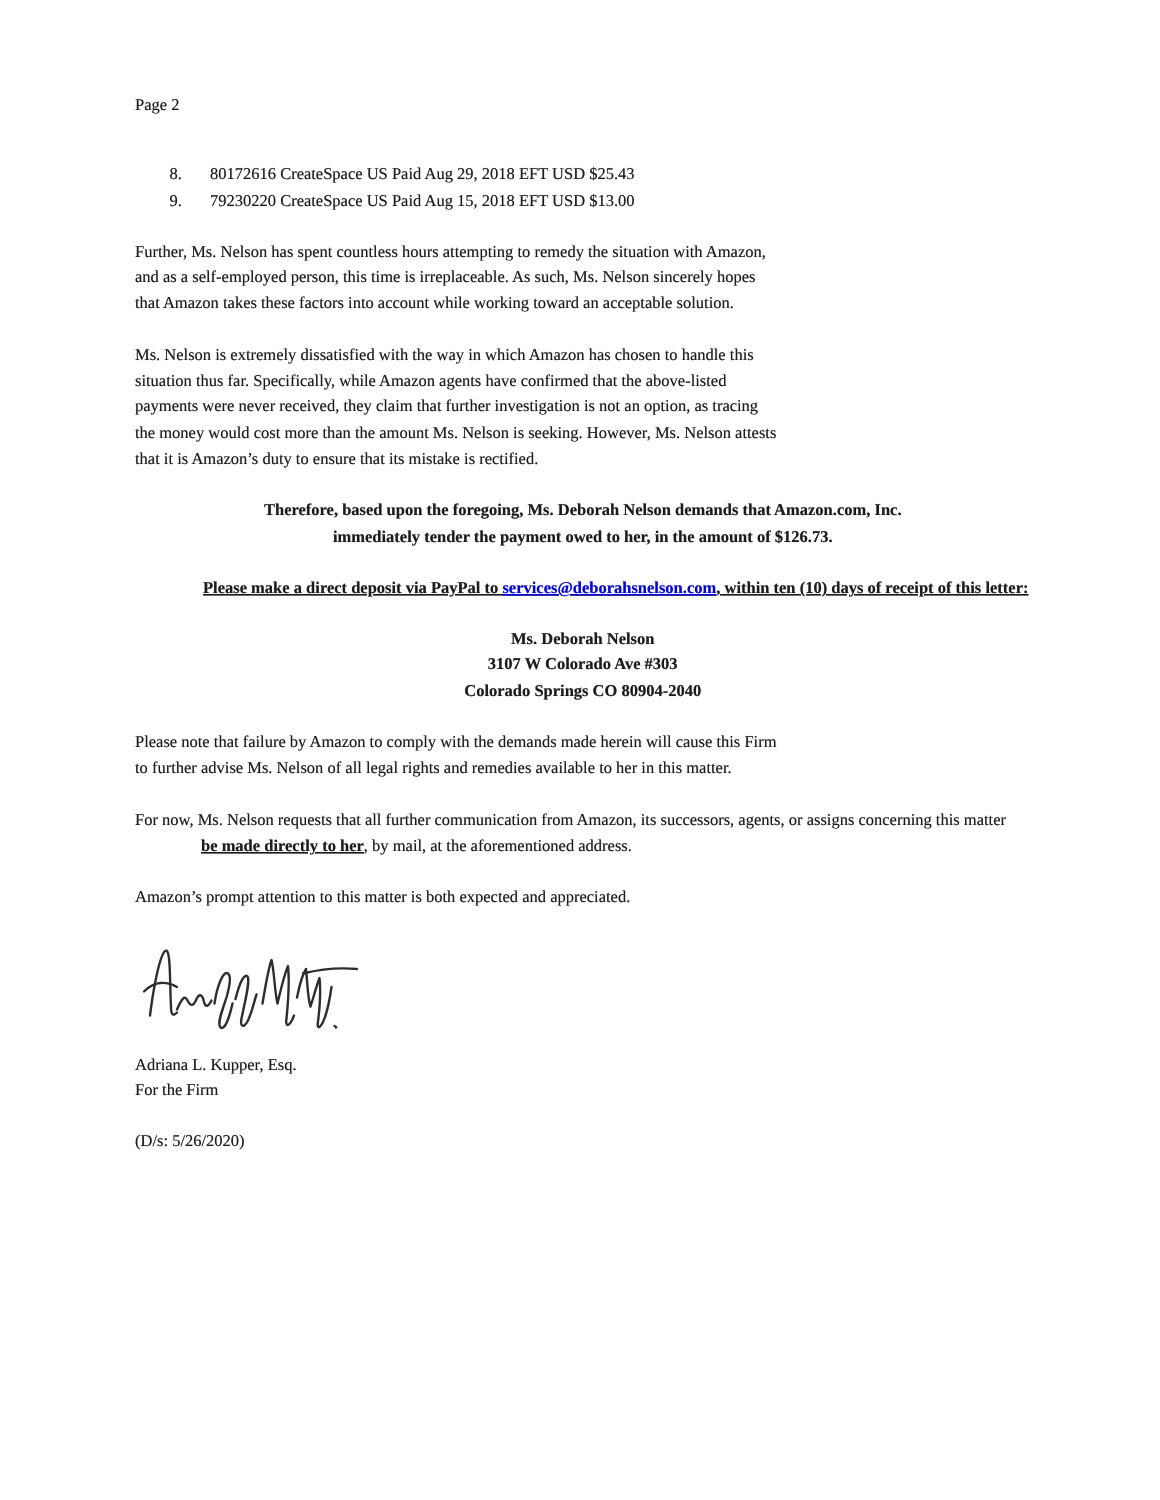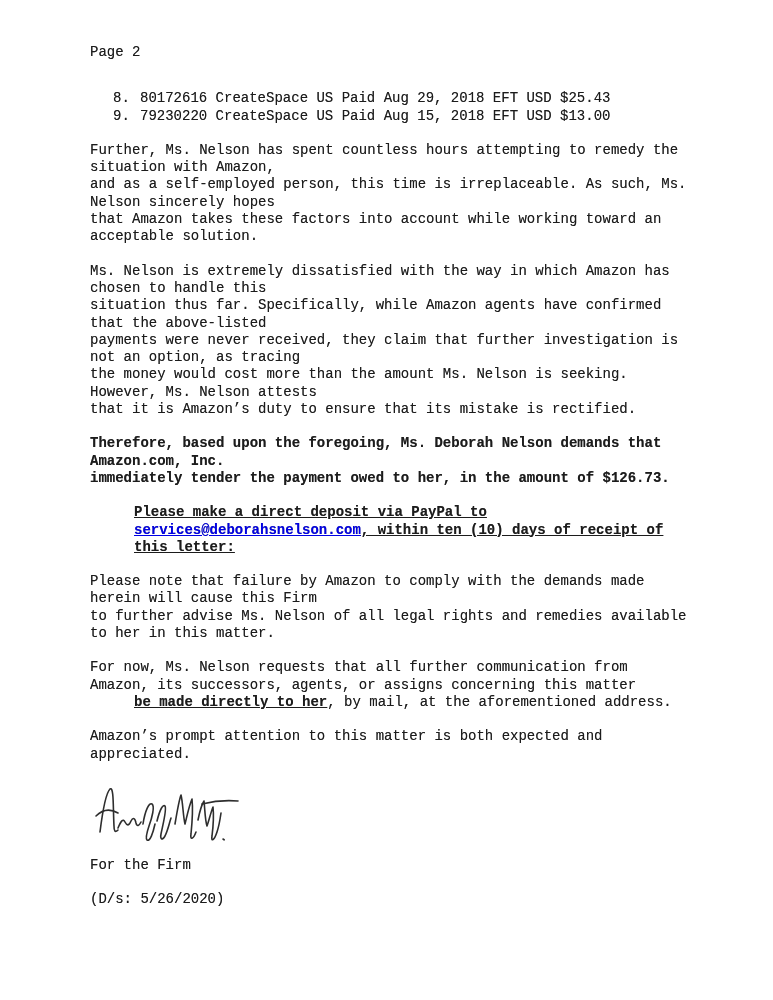--- a/index.html
+++ b/index.html
@@ -6,33 +6,33 @@
   .page {
     position: relative;
     width: 773px;
     height: 1000px;
     background: var(--paper, #ffffff);
     overflow: hidden;
   }
   .content {
     position: absolute;
     left: 90px;
-    top: 44px;
+    top: 62px;
     width: 597px;
-    font-family: Liberation Mono, monospace;
-    font-size: 14px;
+    font-family: Liberation Serif, serif;
+    font-size: 11px;
     line-height: 17.3px;
     color: var(--ink, #1c1c1c);
     text-shadow: 0 0 0.5px rgba(25,25,25,0.55);
   }
   .block { margin: 0 0 17px 0; }
   .page-number { margin-bottom: 29px; }
   .lines { white-space: pre-wrap; }
   .pre { white-space: pre-wrap; }
-  .b { font-weight: bold; }
+  .b { font-weight: bold; text-align: center; }
   .u { text-decoration: underline; margin-left: 44px; }
   .payment-row { display: flex; padding-left: 23px; }
   .payment-num { width: 27px; flex: none; }
   .payment-text { flex: 1; }
   .email-link { color: var(--link, #0000e6); text-decoration: underline; cursor: pointer; }
   .sig-wrap { margin: 0 0 14px 4px; height: 63px; }
   .sig-wrap svg { display: block; }
 </style>
 </head>
 <body>
@@ -61,20 +61,25 @@
 situation thus far. Specifically, while Amazon agents have confirmed that the above-listed
 payments were never received, they claim that further investigation is not an option, as tracing
 the money would cost more than the amount Ms. Nelson is seeking. However, Ms. Nelson attests
 that it is Amazon’s duty to ensure that its mistake is rectified.</p>
 
     <p class="block lines b">Therefore, based upon the foregoing, Ms. Deborah Nelson demands that Amazon.com, Inc.
 immediately tender the payment owed to her, in the amount of $126.73.</p>
 
     <p class="block b u"><span>Please make a direct deposit via PayPal to </span><span class="email-link">services@deborahsnelson.com</span><span>, within ten (10) days of receipt of this letter:</span></p>
 
+    <div class="block b">
+      <div>Ms. Deborah Nelson</div>
+      <div>3107 W Colorado Ave #303</div>
+      <div>Colorado Springs CO 80904-2040</div>
+    </div>
 
     <p class="block lines">Please note that failure by Amazon to comply with the demands made herein will cause this Firm
 to further advise Ms. Nelson of all legal rights and remedies available to her in this matter.</p>
 
     <p class="block"><span>For now, Ms. Nelson requests that all further communication from Amazon, its successors, agents, or assigns concerning this matter </span><span class="b u">be made directly to her</span><span>, by mail, at the aforementioned address.</span></p>
 
     <p class="block">Amazon’s prompt attention to this matter is both expected and appreciated.</p>
 
 
     <div class="sig-wrap">
@@ -85,20 +90,21 @@
         <path d="M49,44 C51,31 55,22 58,24 C61,26 58,38 55,46 C53,52 51,58 53,60 C56,62 59,53 61,44"></path>
         <path d="M63,41 C66,29 69,24 71,26 C73,29 69,44 67,54 C66,59 68,61 71,56 C74,50 75,44 77,38"></path>
         <path d="M81,44 C83,32 85,20 87,15 C89,23 89,36 91,44 C93,36 95,26 98,19 C99,28 98,44 97,54 C96,60 99,60 102,52"></path>
         <path d="M104,40 C106,30 108,24 110,21 C111,30 111,40 113,46 C115,40 117,32 119,27 C120,36 119,48 118,56 C117,62 120,61 123,52 C125,46 126,40 127,33"></path>
         <path d="M108,24 C120,21 133,20 144,21"></path>
         <path d="M129,59 C130,59.5 130.5,60 130,60"></path>
       </svg>
     </div>
 
     <div class="block">
+      <div>Adriana L. Kupper, Esq.</div>
       <div>For the Firm</div>
     </div>
 
 
     <div class="block">
       <div>(D/s: 5/26/2020)</div>
     </div>
 
   </div>
 </div>

